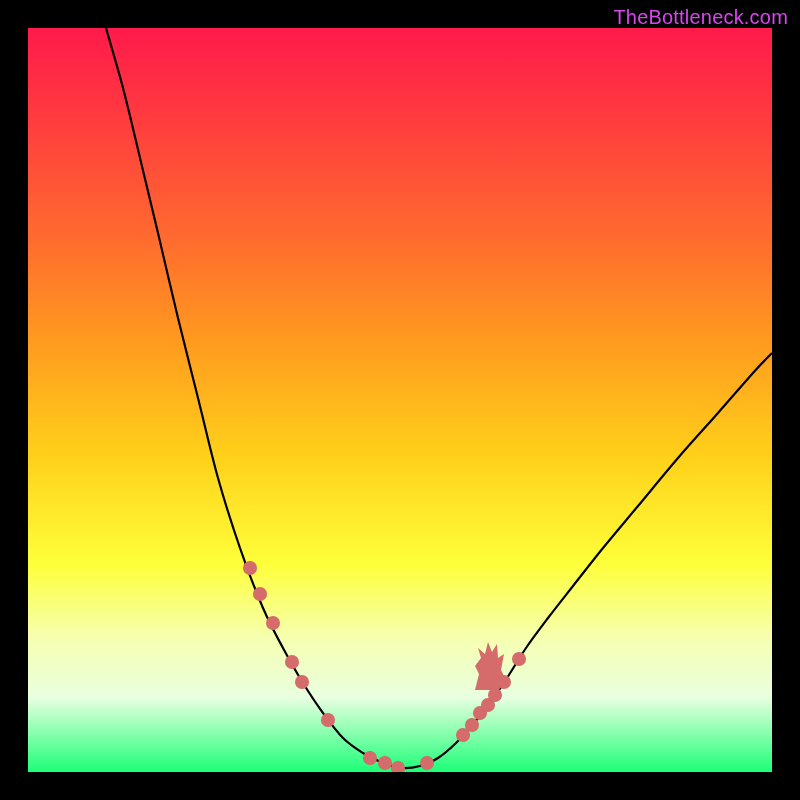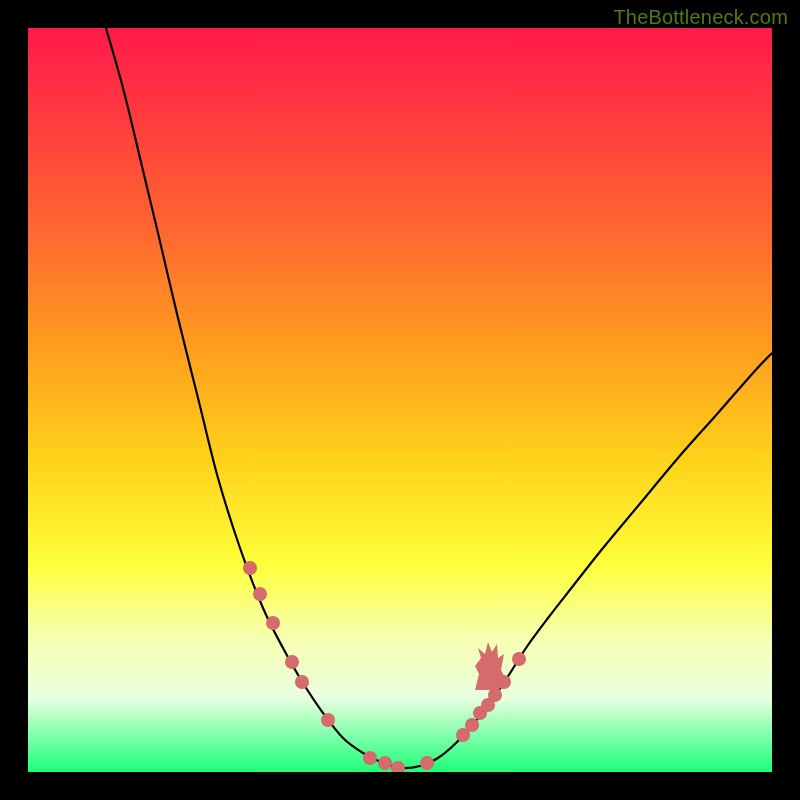--- a/index.html
+++ b/index.html
@@ -25,21 +25,21 @@
       #ffd21a 58%,
       #feff3a 72%,
       #f6ffb0 82%,
       #e9ffe0 90%,
       #1cff78 100%);
   }
   .watermark {
     position: absolute;
     top: 6px;
     right: 12px;
-    color: #4d7c0f;
+    color: #d946ef;
     font-size: 20px;
     letter-spacing: 0.2px;
     z-index: 20;
     font-weight: 500;
   }
   svg.plot {
     position: absolute;
     left: 0;
     top: 0;
     width: 744px;

